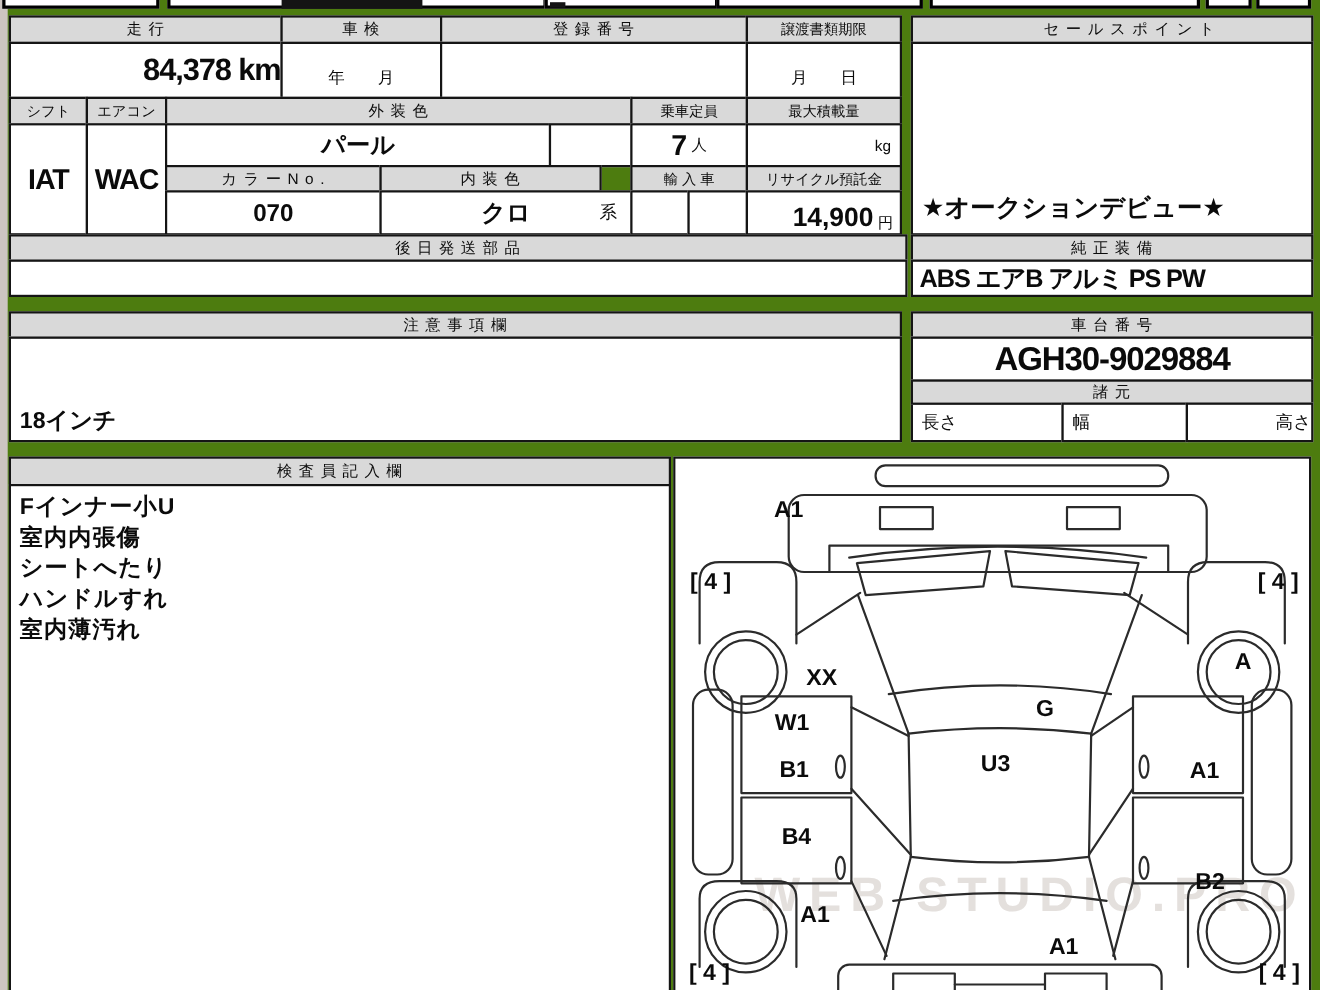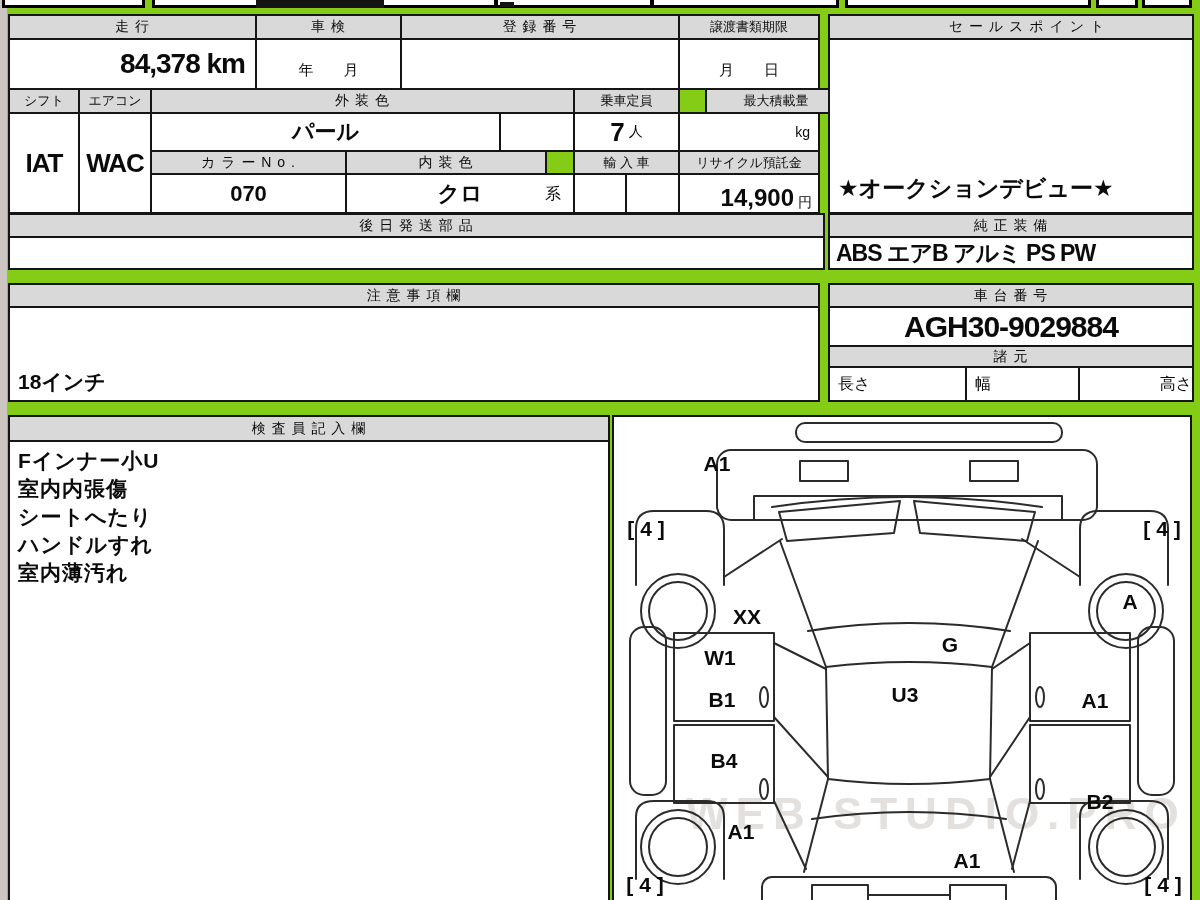--- a/index.html
+++ b/index.html
@@ -1,17 +1,17 @@
 <!DOCTYPE html>
 <html><head>
 <meta charset="utf-8">
 <style>
   html,body{margin:0;padding:0;}
   body{background:#efedeb;font-family:"Liberation Sans","DejaVu Sans",sans-serif;color:#0b0b0b;}
-  #page{position:relative;width:1200px;height:900px;background:#84cc16;overflow:hidden;}
+  #page{position:relative;width:1200px;height:900px;background:#4d7c0f;overflow:hidden;}
   #edge-strip{position:absolute;left:0;top:0;width:7px;height:900px;background:#ccc5c1;}
   .c{position:absolute;box-sizing:border-box;border:2px solid #151515;background:#fff;display:flex;align-items:center;justify-content:center;overflow:hidden;}
   .hd{background:#d9d9d9;font-size:14px;letter-spacing:1px;font-weight:normal;}
   .hd-sm{font-size:13px;letter-spacing:0;}
   .val-big{font-weight:bold;font-size:28px;letter-spacing:-1px;}
   .val-med{font-weight:bold;font-size:22px;}
   .right{justify-content:flex-end;}
   .left{justify-content:flex-start;}
   .bottom{align-items:flex-end;}
   .top{align-items:flex-end;}
@@ -56,42 +56,42 @@
   <div class="c hd" style="left:255px;top:14px;width:147px;height:26px;">
       <span>車 検</span>
     </div>
   <div class="c hd" style="left:400px;top:14px;width:280px;height:26px;">
       <span>登 録 番 号</span>
     </div>
   <div class="c hd hd-sm" style="left:678px;top:14px;width:142px;height:26px;">
       <span>譲渡書類期限</span>
     </div>
 
-  <div class="c right" style="left:8px;top:38px;width:249px;height:52px;padding-right:10px;">
+  <div class="c right" style="left:8px;top:38px;width:249px;height:52px;">
       <span class="val-big">84,378 km</span>
     </div>
   <div class="c bottom pre" style="left:255px;top:38px;width:147px;height:52px;padding-bottom:8px;font-size:15px;"><span>年　　月</span></div>
   <div class="c" style="left:400px;top:38px;width:280px;height:52px;">
       <span></span>
     </div>
   <div class="c bottom pre" style="left:678px;top:38px;width:142px;height:52px;padding-bottom:8px;font-size:15px;"><span>月　　日</span></div>
 
   <div class="c hd hd-sm" style="left:8px;top:88px;width:72px;height:26px;">
       <span>シフト</span>
     </div>
   <div class="c hd hd-sm" style="left:78px;top:88px;width:74px;height:26px;">
       <span>エアコン</span>
     </div>
   <div class="c hd" style="left:150px;top:88px;width:425px;height:26px;">
       <span>外 装 色</span>
     </div>
   <div class="c hd hd-sm" style="left:573px;top:88px;width:107px;height:26px;">
       <span>乗車定員</span>
     </div>
-  <div class="c hd hd-sm" style="left:678px;top:88px;width:142px;height:26px;margin-left:27px;">
+  <div class="c hd hd-sm" style="left:678px;top:88px;width:142px;height:26px;">
       <span>最大積載量</span>
     </div>
 
   <div class="c" style="left:8px;top:112px;width:72px;height:102px;">
       <span style="font-weight:bold;font-size:26px;letter-spacing:-1px;">IAT</span>
     </div>
   <div class="c" style="left:78px;top:112px;width:74px;height:102px;">
       <span style="font-weight:bold;font-size:26px;letter-spacing:-1px;">WAC</span>
     </div>
   <div class="c" style="left:150px;top:112px;width:351px;height:40px;">

